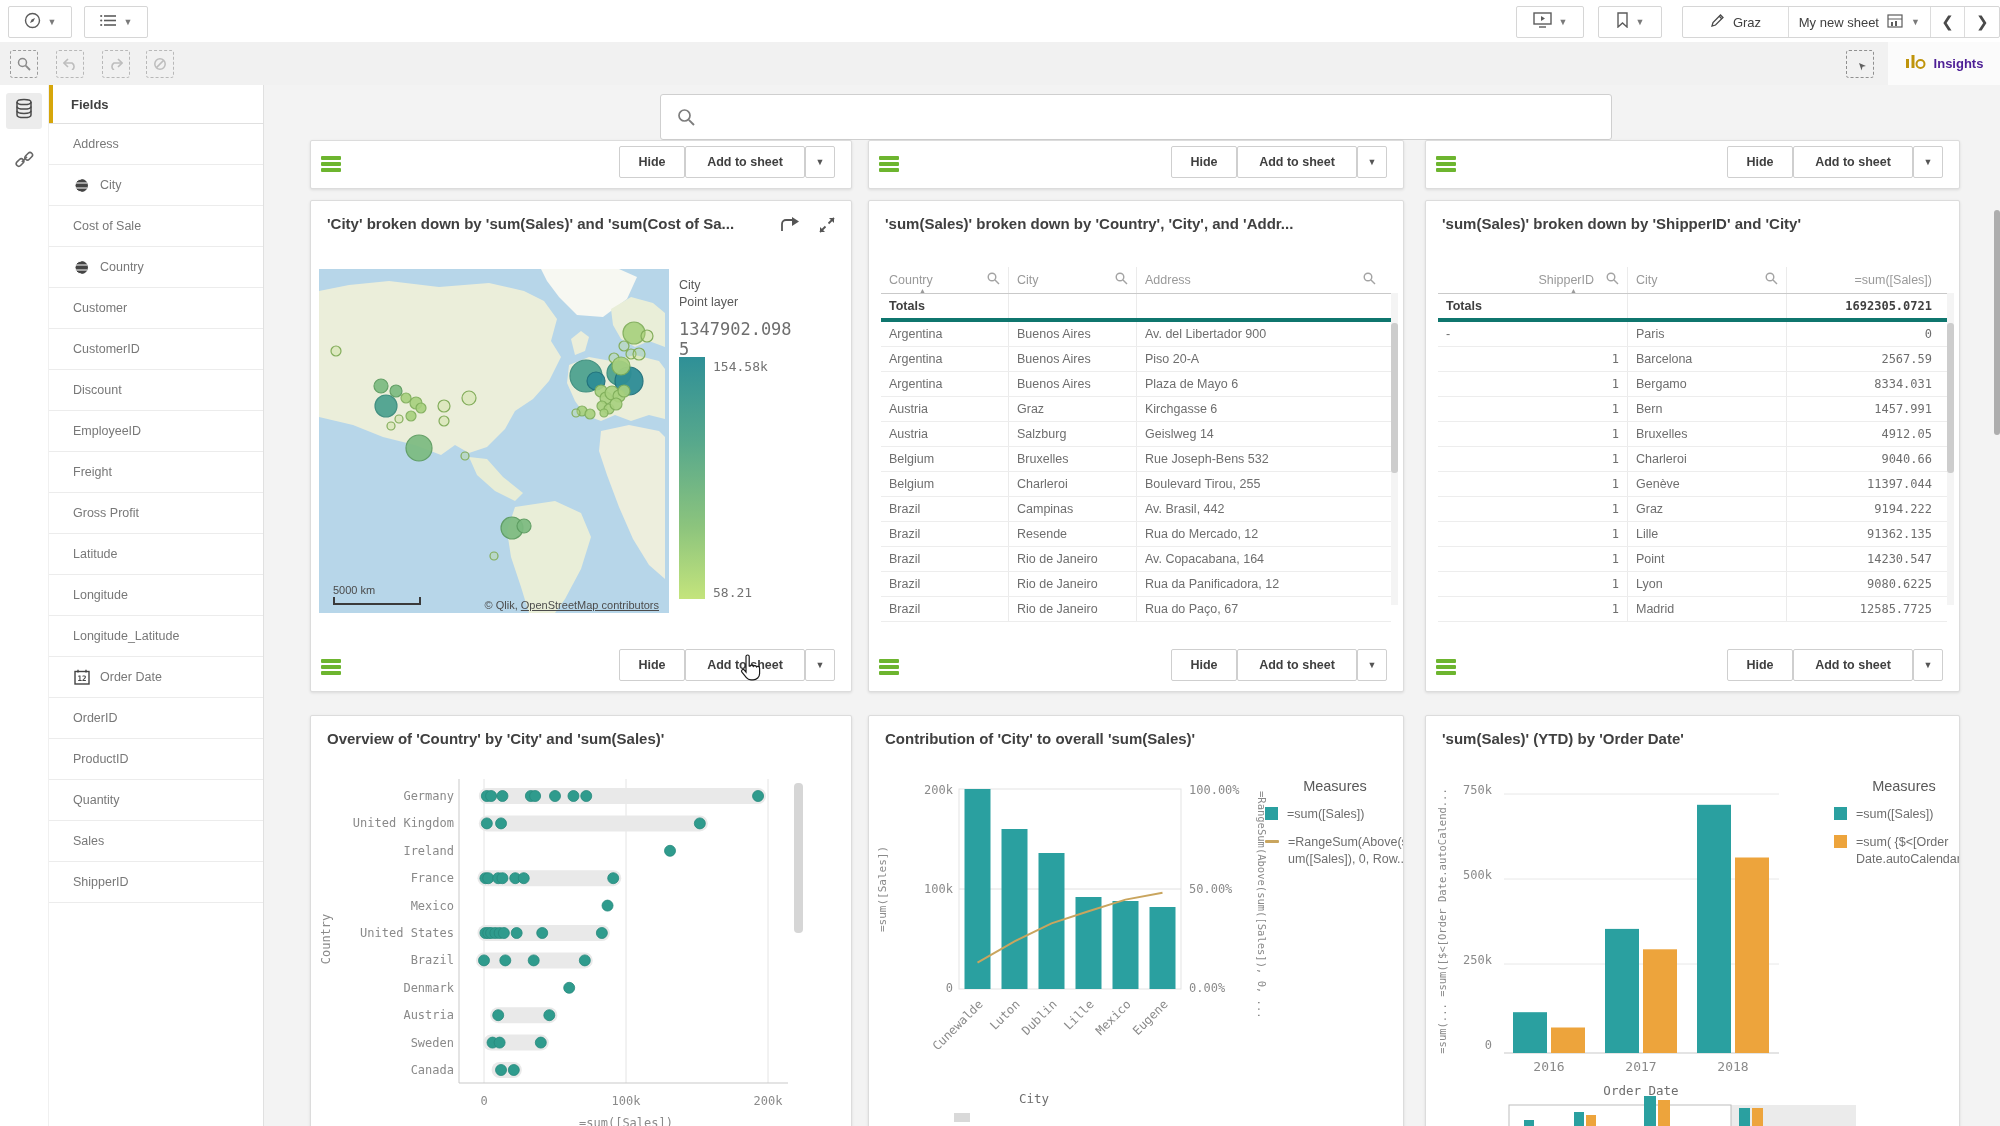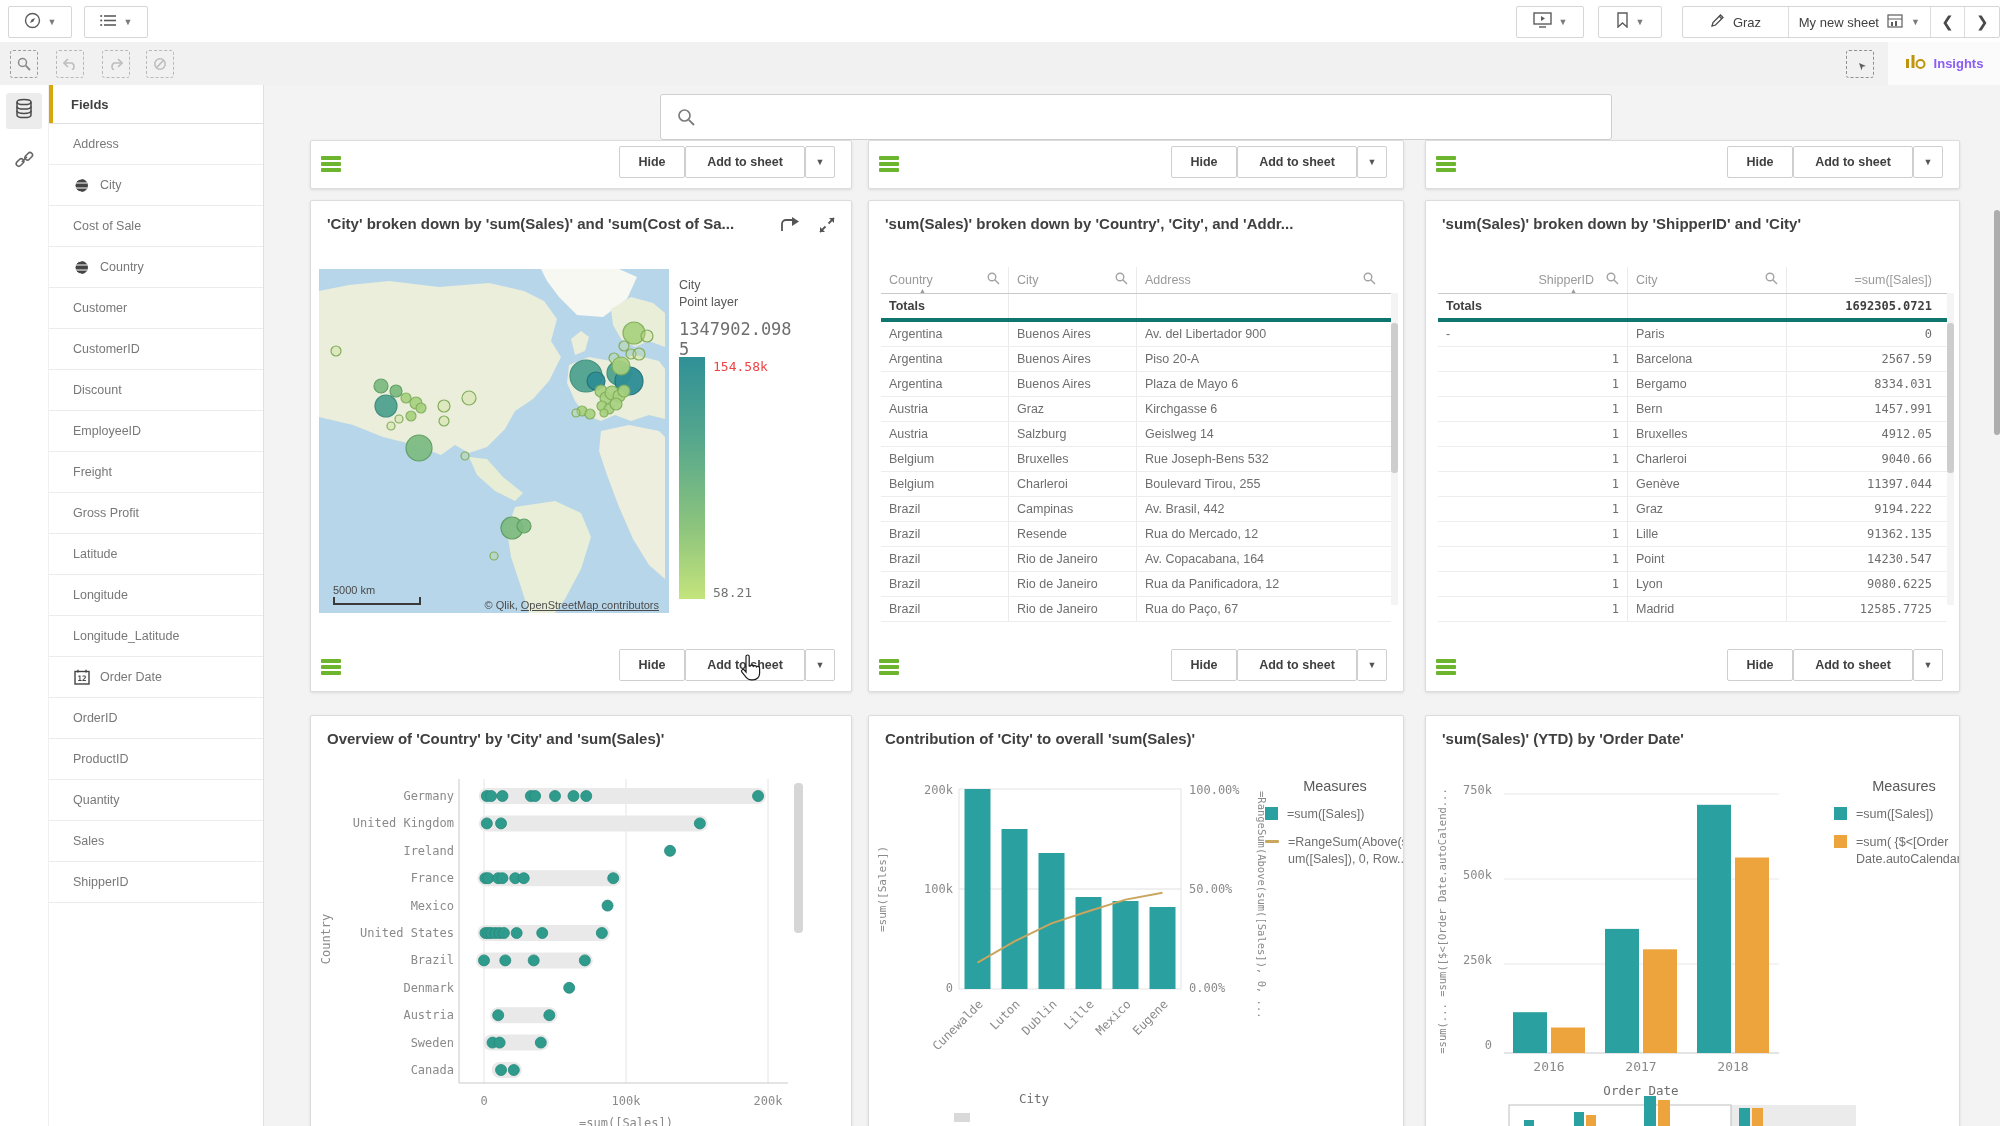--- a/index.html
+++ b/index.html
@@ -19,21 +19,21 @@
   .seg:last-child{border-right:none;}
   .arrowglyph{font-size:15px;color:#4a4a4a;}
   
   .selbar{position:absolute;left:0;top:42px;width:2000px;height:43px;background:#f1f1f1;border-bottom:1px solid #dedede;}
   .selband{position:absolute;left:184px;top:0;height:43px;width:1704px;background:#e4e4e4;display:flex;align-items:center;}
   .selmsg{margin-left:14px;font-size:13px;color:#8a8a8a;}
   .dashic{position:absolute;top:8px;width:26px;height:26px;border:1.4px dashed #b8b8b8;border-radius:3px;
           display:flex;align-items:center;justify-content:center;cursor:pointer;}
   .insights-tile{position:absolute;right:0;top:0;width:112px;height:43px;background:#fbfbfb;display:flex;
                  align-items:center;justify-content:center;gap:7px;cursor:pointer;}
-  .insights-lbl{font-weight:bold;font-size:13px;color:#8b5cf6;}
+  .insights-lbl{font-weight:bold;font-size:13px;color:#4c1d95;}
   
   .rail{position:absolute;left:0;top:85px;width:48px;bottom:0;background:#fff;}
   .railbtn{position:absolute;left:6px;width:36px;height:36px;border-radius:3px;display:flex;align-items:center;
            justify-content:center;cursor:pointer;}
   .railbtn.active{background:#ececec;border-left:none;}
   .fields{position:absolute;left:48px;top:85px;width:214px;bottom:0;background:#fff;border-right:1px solid #e0e0e0;
           border-left:1px solid #f0f0f0;}
   .fields-head{height:38px;border-bottom:1px solid #e0e0e0;display:flex;align-items:center;position:relative;}
   .fields-head:before{content:"";position:absolute;left:0;top:0;bottom:0;width:4px;background:#d6a60a;}
   .fields-title{margin-left:22px;font-weight:bold;font-size:13px;color:#404040;}
@@ -60,21 +60,21 @@
   .btn-add{right:46px;width:118px;}
   .btn-caret{right:16px;width:28px;font-size:9px;color:#555;}
   .cardicons{position:absolute;top:16px;right:16px;display:flex;gap:18px;}
   
   .mapwrap{position:absolute;left:8px;top:68px;width:524px;height:344px;background:#b7d6e9;overflow:hidden;}
   .maplegend{position:absolute;right:0;top:0;width:174px;height:344px;background:#fff;padding:8px 0 0 10px;box-sizing:border-box;}
   .ml-dim{font-size:12.5px;color:#595959;line-height:1.35;}
   .ml-num{font-size:17px;color:#6e6e6e;font-family:"DejaVu Sans Mono",monospace;line-height:1.2;margin-top:8px;}
   .gradbar{position:absolute;left:10px;top:88px;width:26px;height:242px;
            background:linear-gradient(180deg,#2f9097 0%,#57a88c 35%,#8cc47d 70%,#c4e47c 100%);}
-  .grad-max{position:absolute;left:44px;top:90px;font-size:13px;color:#ef4444;font-family:"DejaVu Sans Mono",monospace;}
+  .grad-max{position:absolute;left:44px;top:90px;font-size:13px;color:#737373;font-family:"DejaVu Sans Mono",monospace;}
   .grad-min{position:absolute;left:44px;top:316px;font-size:13px;color:#737373;font-family:"DejaVu Sans Mono",monospace;}
   .mapscale{position:absolute;left:14px;bottom:8px;font-size:11px;color:#4a4a4a;}
   .mapscale .bar{width:84px;height:6px;border-left:2px solid #3a3a3a;border-right:2px solid #3a3a3a;border-bottom:2px solid #3a3a3a;margin-top:1px;}
   .attr{position:absolute;right:184px;bottom:2px;font-size:11px;color:#4c4c4c;white-space:nowrap;margin-top:26px;}
   .attr a{color:#4c4c4c;text-decoration:underline;}
   
   .tbl{position:absolute;left:12px;top:66px;}
   .tr{display:flex;align-items:center;height:24px;border-bottom:1px solid #ededed;}
   .tr.head{height:26px;border-bottom:1px solid #c9c9c9;}
   .tr.totals{border-bottom:4px solid #0f766e;}

